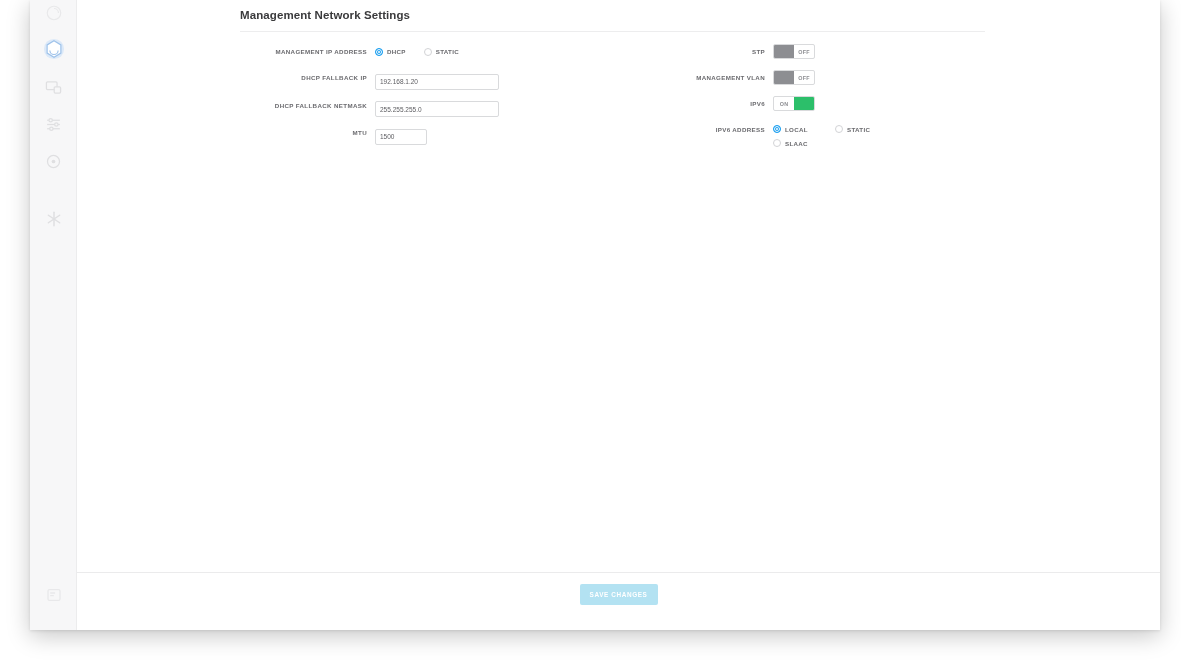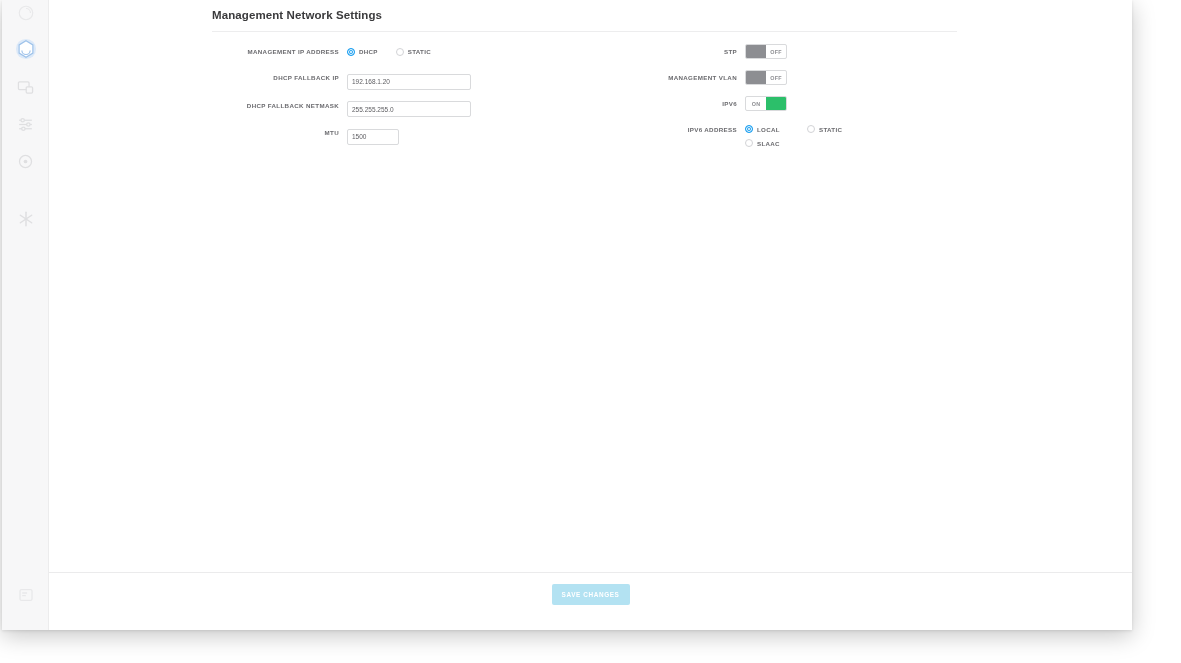--- a/index.html
+++ b/index.html
@@ -8,21 +8,21 @@
     margin: 0; padding: 0;
     width: 1181px; height: 663px;
     background: #ffffff;
     font-family: "Liberation Sans", sans-serif;
     overflow: hidden;
   }
 
   
   .app-frame {
     position: absolute;
-    left: 2px; top: 0;
+    left: 30px; top: 0;
     width: 1130px; height: 630px;
     background: #ffffff;
     box-shadow: 0 6px 22px rgba(0,0,0,0.22), 0 1px 3px rgba(0,0,0,0.10);
   }
 
   
   .sidebar {
     position: absolute;
     left: 0; top: 0;
     width: 47px; height: 100%;

